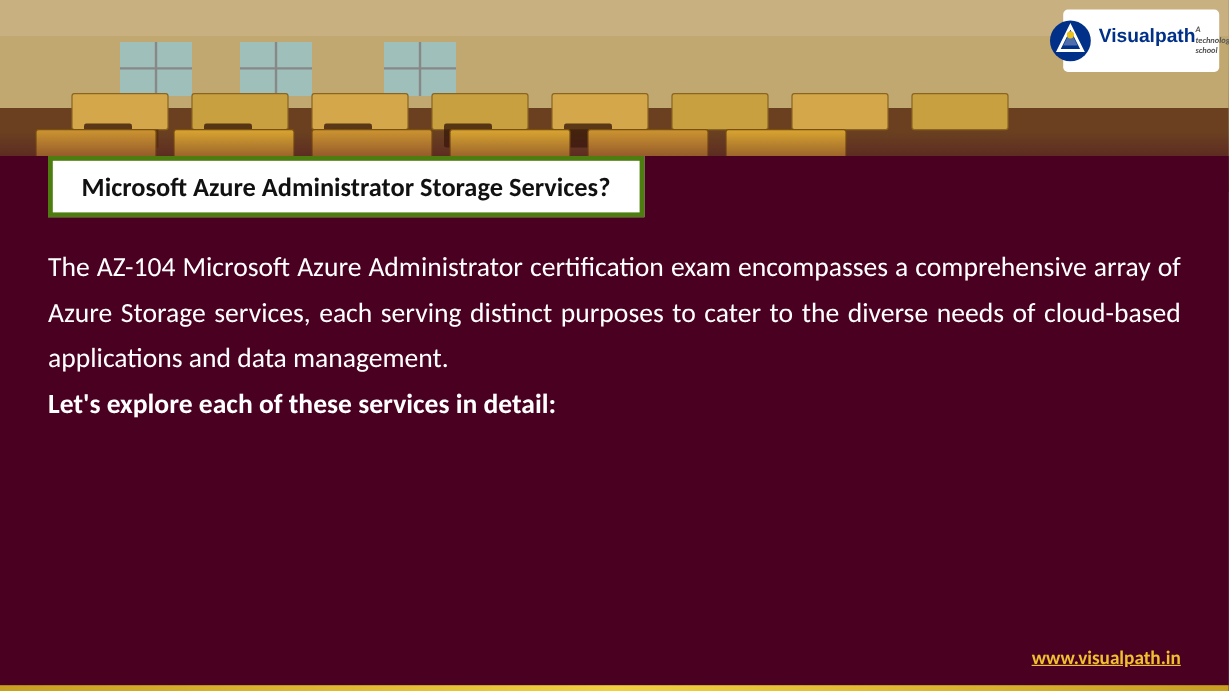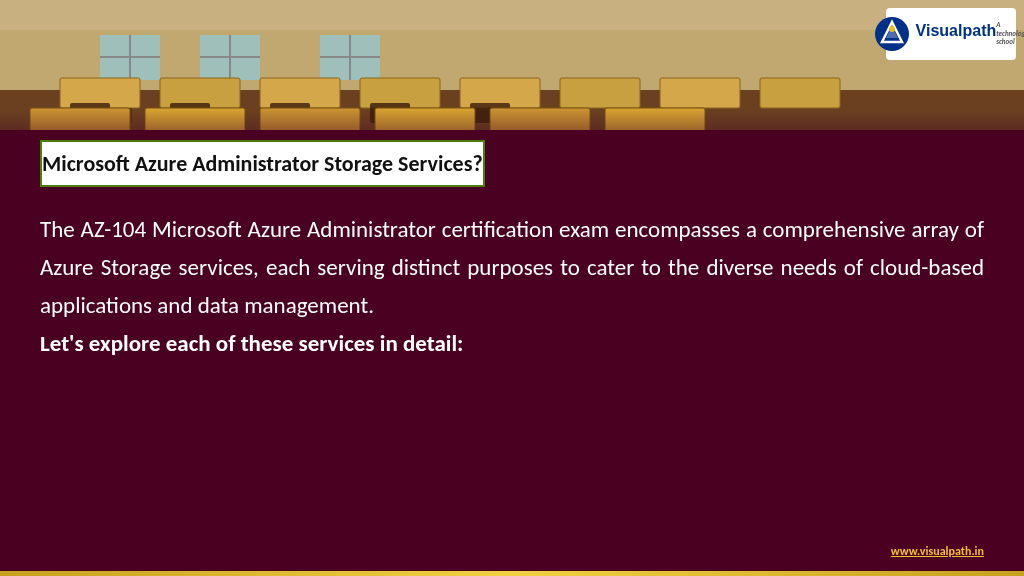--- a/index.html
+++ b/index.html
@@ -103,24 +103,23 @@
       width: 100%;
       bottom: 0;
       background: #4a0020;
       padding: 0 40px 20px 40px;
     }
 
     
     .title-box {
       display: inline-block;
       background: white;
-      border: 2px solid #4d7c0f;
-      padding: 8px 0;
+      border: 4px solid #4d7c0f;
+      padding: 8px 24px;
       margin-bottom: 24px;
-      margin-top: 10px;
     }
 
     .title-text {
       font-size: 22px;
       font-weight: bold;
       color: #111;
       font-family: 'Calibri', Arial, sans-serif;
     }
 
     
@@ -136,21 +135,21 @@
       font-weight: bold;
       color: white;
     }
 
     
     .website-link {
       position: absolute;
       bottom: 18px;
       right: 40px;
       color: #f0c030;
-      font-size: 12px;
+      font-size: 16px;
       font-weight: bold;
       text-decoration: underline;
       font-family: 'Calibri', Arial, sans-serif;
     }
 
     
     .bottom-accent {
       position: absolute;
       bottom: 0;
       left: 0;

